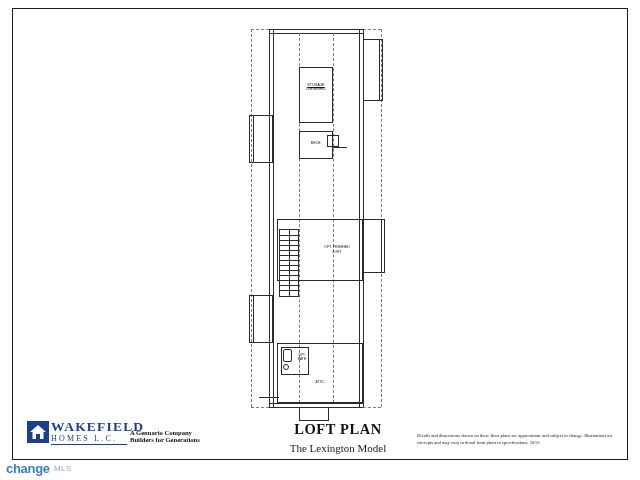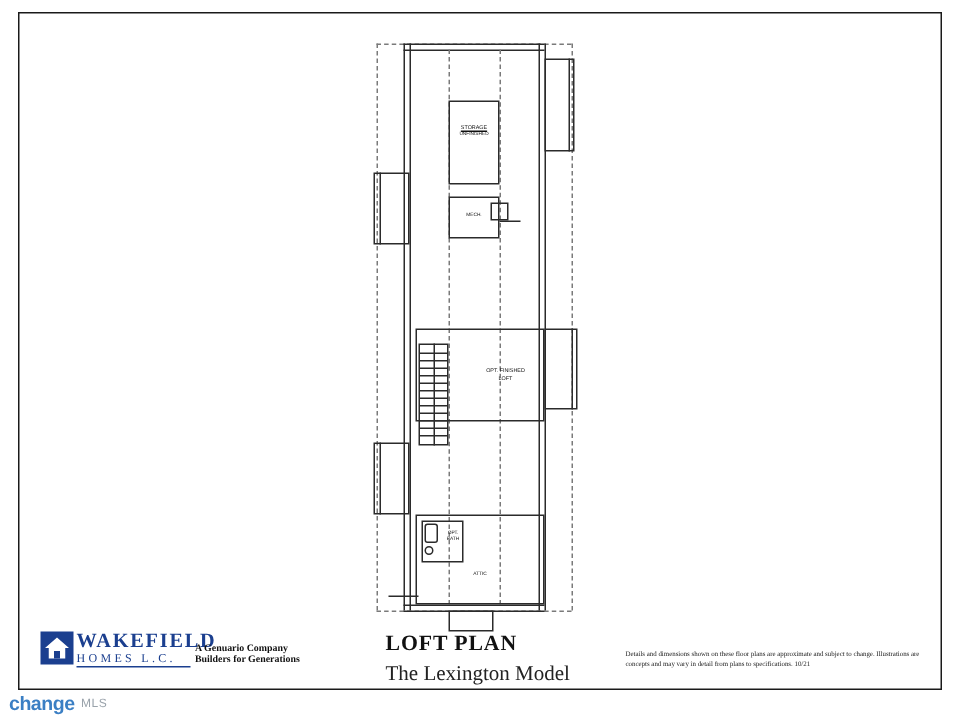--- a/index.html
+++ b/index.html
@@ -84,35 +84,35 @@
     position: absolute;
     left: 0;
     width: 100%;
     height: 1px;
     background: #2b2b2b;
   }
 
   
   .title-wrap {
     position: absolute;
-    left: 244px;
+    left: 230px;
     top: 412px;
     width: 190px;
-    text-align: left;
+    text-align: center;
   }
   .plan-title {
     font-family: "Liberation Serif", serif;
     font-size: 14.5px;
     font-weight: bold;
     letter-spacing: 0.6px;
     color: #111111;
   }
   .plan-sub {
     font-family: "Liberation Serif", serif;
-    font-size: 14px;
+    font-size: 11px;
     color: #222222;
     margin-top: 4px;
   }
 
   .disclaimer {
     position: absolute;
     left: 404px;
     top: 424px;
     width: 200px;
     font-family: "Liberation Serif", serif;

